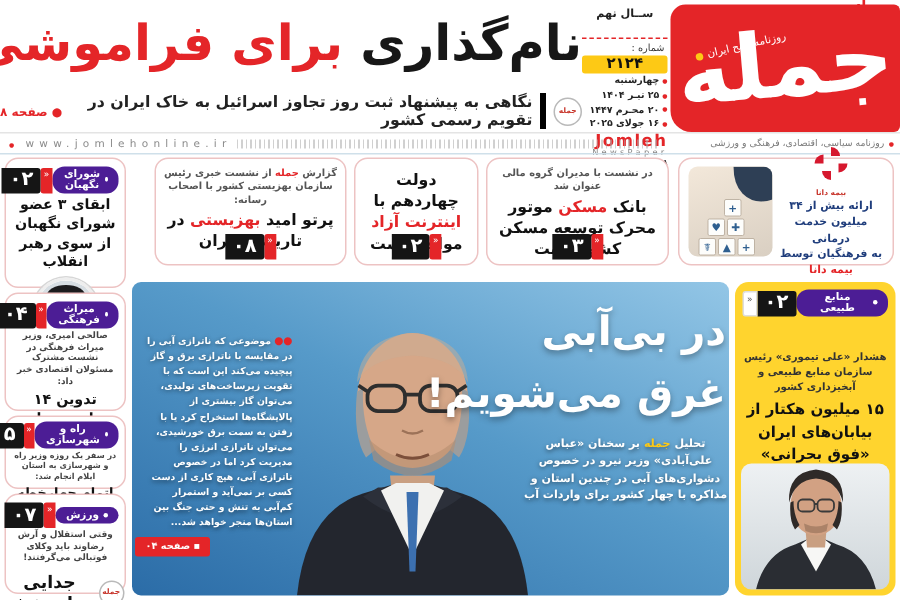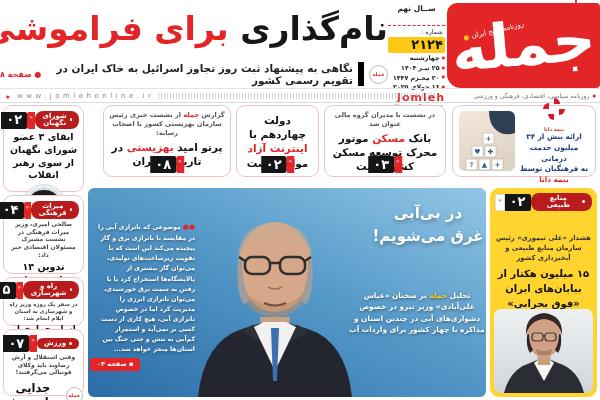--- a/index.html
+++ b/index.html
@@ -14,39 +14,39 @@
   .mast-tag{position:absolute;top:24px;left:16px;transform:rotate(-13deg);color:#fff;
             font-size:7px;white-space:nowrap;display:flex;align-items:center;gap:3px;}
   .ydot{width:5px;height:5px;border-radius:50%;background:#fdc915;display:inline-block;}
   .mast-frag{top:-3px;right:5px;color:#e42528;font-size:10px;font-weight:bold;height:11px;
              overflow:hidden;letter-spacing:2px;}
   
   .datecol{left:388px;top:4px;width:57px;height:86px;direction:rtl;text-align:right;}
   .year{font-size:7.5px;font-weight:bold;color:#222;border-bottom:1px dashed #e42528;
         padding-bottom:12px;text-align:center;}
   .issue-label{font-size:6.5px;color:#333;margin:2px 2px 1px;}
-  .issue-num{background:#fdc915;color:#111;font-weight:bold;font-size:13px;text-align:right;
+  .issue-num{background:#fdc915;color:#111;font-weight:bold;font-size:10px;text-align:center;
              border-radius:2px;padding:0 2px 1px;letter-spacing:2px;}
   .drow{display:flex;align-items:center;gap:2px;font-size:6.3px;color:#222;line-height:1.55;
         font-weight:bold;}
   .rdot{color:#e42528;font-size:4px;}
   .latin-name{color:#e42528;font-weight:bold;font-size:11px;letter-spacing:1px;
               font-family:"DejaVu Sans",sans-serif;direction:ltr;display:block;line-height:1;}
   .latin-sub{color:#888;font-size:5.5px;letter-spacing:2.2px;direction:ltr;display:block;}
   .price{font-size:5.2px;color:#333;margin-top:1px;font-weight:bold;}
   
   .lead-hl{left:0;top:6px;width:388px;text-align:center;direction:rtl;font-weight:bold;
            font-size:33px;line-height:1.4;letter-spacing:-1px;white-space:nowrap;}
   .hl-black{color:#171717;} .hl-red{color:#e42528;}
   .lead-deck{left:0;top:62px;width:388px;display:flex;direction:rtl;justify-content:center;
              align-items:center;gap:5px;}
   .stamp{width:17px;height:17px;border:1px solid #b9b9b9;border-radius:50%;display:inline-flex;
          align-items:center;justify-content:center;color:#c8372d;font-size:5px;font-weight:bold;
          flex:0 0 auto;background:#fff;}
-  .deck-text{font-size:10.5px;font-weight:bold;color:#222;border-right:6px solid #000000;
+  .deck-text{font-size:10.5px;font-weight:bold;color:#222;border-right:4px solid #000000;
              padding-right:5px;}
   .deck-page{font-size:8px;color:#e42528;font-weight:bold;white-space:nowrap;}
   
   .strip{left:0;top:88px;width:600px;height:13px;border-top:1px solid #e4e4e4;
          border-bottom:1px solid #cfe0ea;}
   .web{position:absolute;left:6px;top:3px;font-size:7px;color:#8a8a8a;letter-spacing:3.5px;
        direction:ltr;display:flex;align-items:center;gap:4px;}
   .barcode{position:absolute;left:158px;top:4px;width:280px;height:6px;opacity:.55;
            background:repeating-linear-gradient(90deg,#aaa 0 1px,transparent 1px 3px);}
   .tagline{position:absolute;right:4px;top:3px;font-size:6.2px;color:#777;direction:rtl;
@@ -57,21 +57,21 @@
   .kicker{font-size:6.6px;color:#555;line-height:1.35;font-weight:bold;}
   .kred{color:#e42528;}
   .nhl{font-size:10.5px;font-weight:bold;color:#111;line-height:1.35;margin-top:2px;}
   .nhl .kred{font-size:inherit;}
   .pagebadge{position:absolute;bottom:3px;left:50%;transform:translateX(-50%);display:flex;}
   .b-arrow{background:#e42528;color:#fff;font-size:6px;line-height:1;padding:2px 2px;
            border-radius:2px 0 0 2px;}
   .b-arrow.light{background:#fff;color:#555;border:1px solid #ddd;}
   .b-num{background:#151515;color:#fff;font-size:13px;font-weight:bold;line-height:1;
          padding:1.5px 5px 2.5px;border-radius:0 2px 2px 0;}
-  .pill{background:#b91c1c;color:#fff;font-size:7px;font-weight:bold;border-radius:8px;
+  .pill{background:#4c1d95;color:#fff;font-size:7px;font-weight:bold;border-radius:8px;
         padding:1.5px 7px 2.5px;display:inline-flex;align-items:center;gap:3px;line-height:1;}
   .pill .wdot{width:3px;height:3px;background:#fff;border-radius:50%;display:inline-block;}
   .boxhead{display:flex;direction:rtl;justify-content:space-between;align-items:center;}
   .boxhead .pb2{display:flex;}
   
   .adbox{left:452px;top:105px;width:144px;height:72px;display:flex;direction:rtl;
          align-items:center;gap:4px;padding:4px 6px;}
   .ad-right{flex:1;}
   .ad-text{font-size:7.3px;font-weight:bold;color:#1f3d7c;line-height:1.5;direction:rtl;}
   .ad-brandname{font-size:5px;color:#c8372d;font-weight:bold;}
@@ -87,22 +87,22 @@
              margin-top:4px;}
   .sports-hl .t{font-size:11.5px;font-weight:bold;color:#111;line-height:1.25;}
   
   .feature{left:88px;top:188px;width:398px;height:209px;border-radius:6px;overflow:hidden;
            background:linear-gradient(205deg,#93c6e6 0%,#569ac9 45%,#2b6ca7 100%);}
   .quote{left:8px;top:34px;width:99px;color:#fff;font-size:6.2px;line-height:1.62;
          direction:rtl;text-align:right;font-weight:bold;text-shadow:0 1px 3px rgba(0,0,0,.5);}
   .qmarks{color:#e42528;font-size:7px;letter-spacing:1px;text-shadow:none;}
   .fbadge{left:2px;bottom:26px;background:#e42528;color:#fff;font-size:6.5px;font-weight:bold;
           padding:2px 7px 3px;border-radius:2px;direction:rtl;}
-  .fhl{right:2px;top:14px;width:112px;text-align:center;color:#fff;font-weight:bold;
-       font-size:15px;line-height:1.5;direction:rtl;text-shadow:0 2px 4px rgba(0,0,0,.35);
+  .fhl{right:2px;top:14px;width:112px;color:#fff;font-weight:bold;
+       font-size:27px;line-height:1.5;direction:rtl;text-shadow:0 2px 4px rgba(0,0,0,.35);
        white-space:nowrap;}
   .fdeck{right:0;top:102px;width:138px;text-align:center;color:#fff;font-size:7.4px;
          font-weight:bold;line-height:1.55;direction:rtl;text-shadow:0 1px 3px rgba(0,0,0,.5);}
   .fdeck .hi{color:#fdc915;}
   
   .ypanel{left:490px;top:188px;width:107px;height:209px;background:#ffd42e;border-radius:9px;
           padding:5px 5px;box-sizing:border-box;direction:rtl;text-align:center;}
   .ykicker{font-size:6.8px;font-weight:bold;color:#333;line-height:1.5;margin-top:22px;}
   .yhl{font-size:10px;font-weight:bold;color:#111;line-height:1.5;margin-top:2px;}
   .yphoto{position:absolute;left:4px;right:4px;bottom:4px;height:84px;border-radius:7px;

